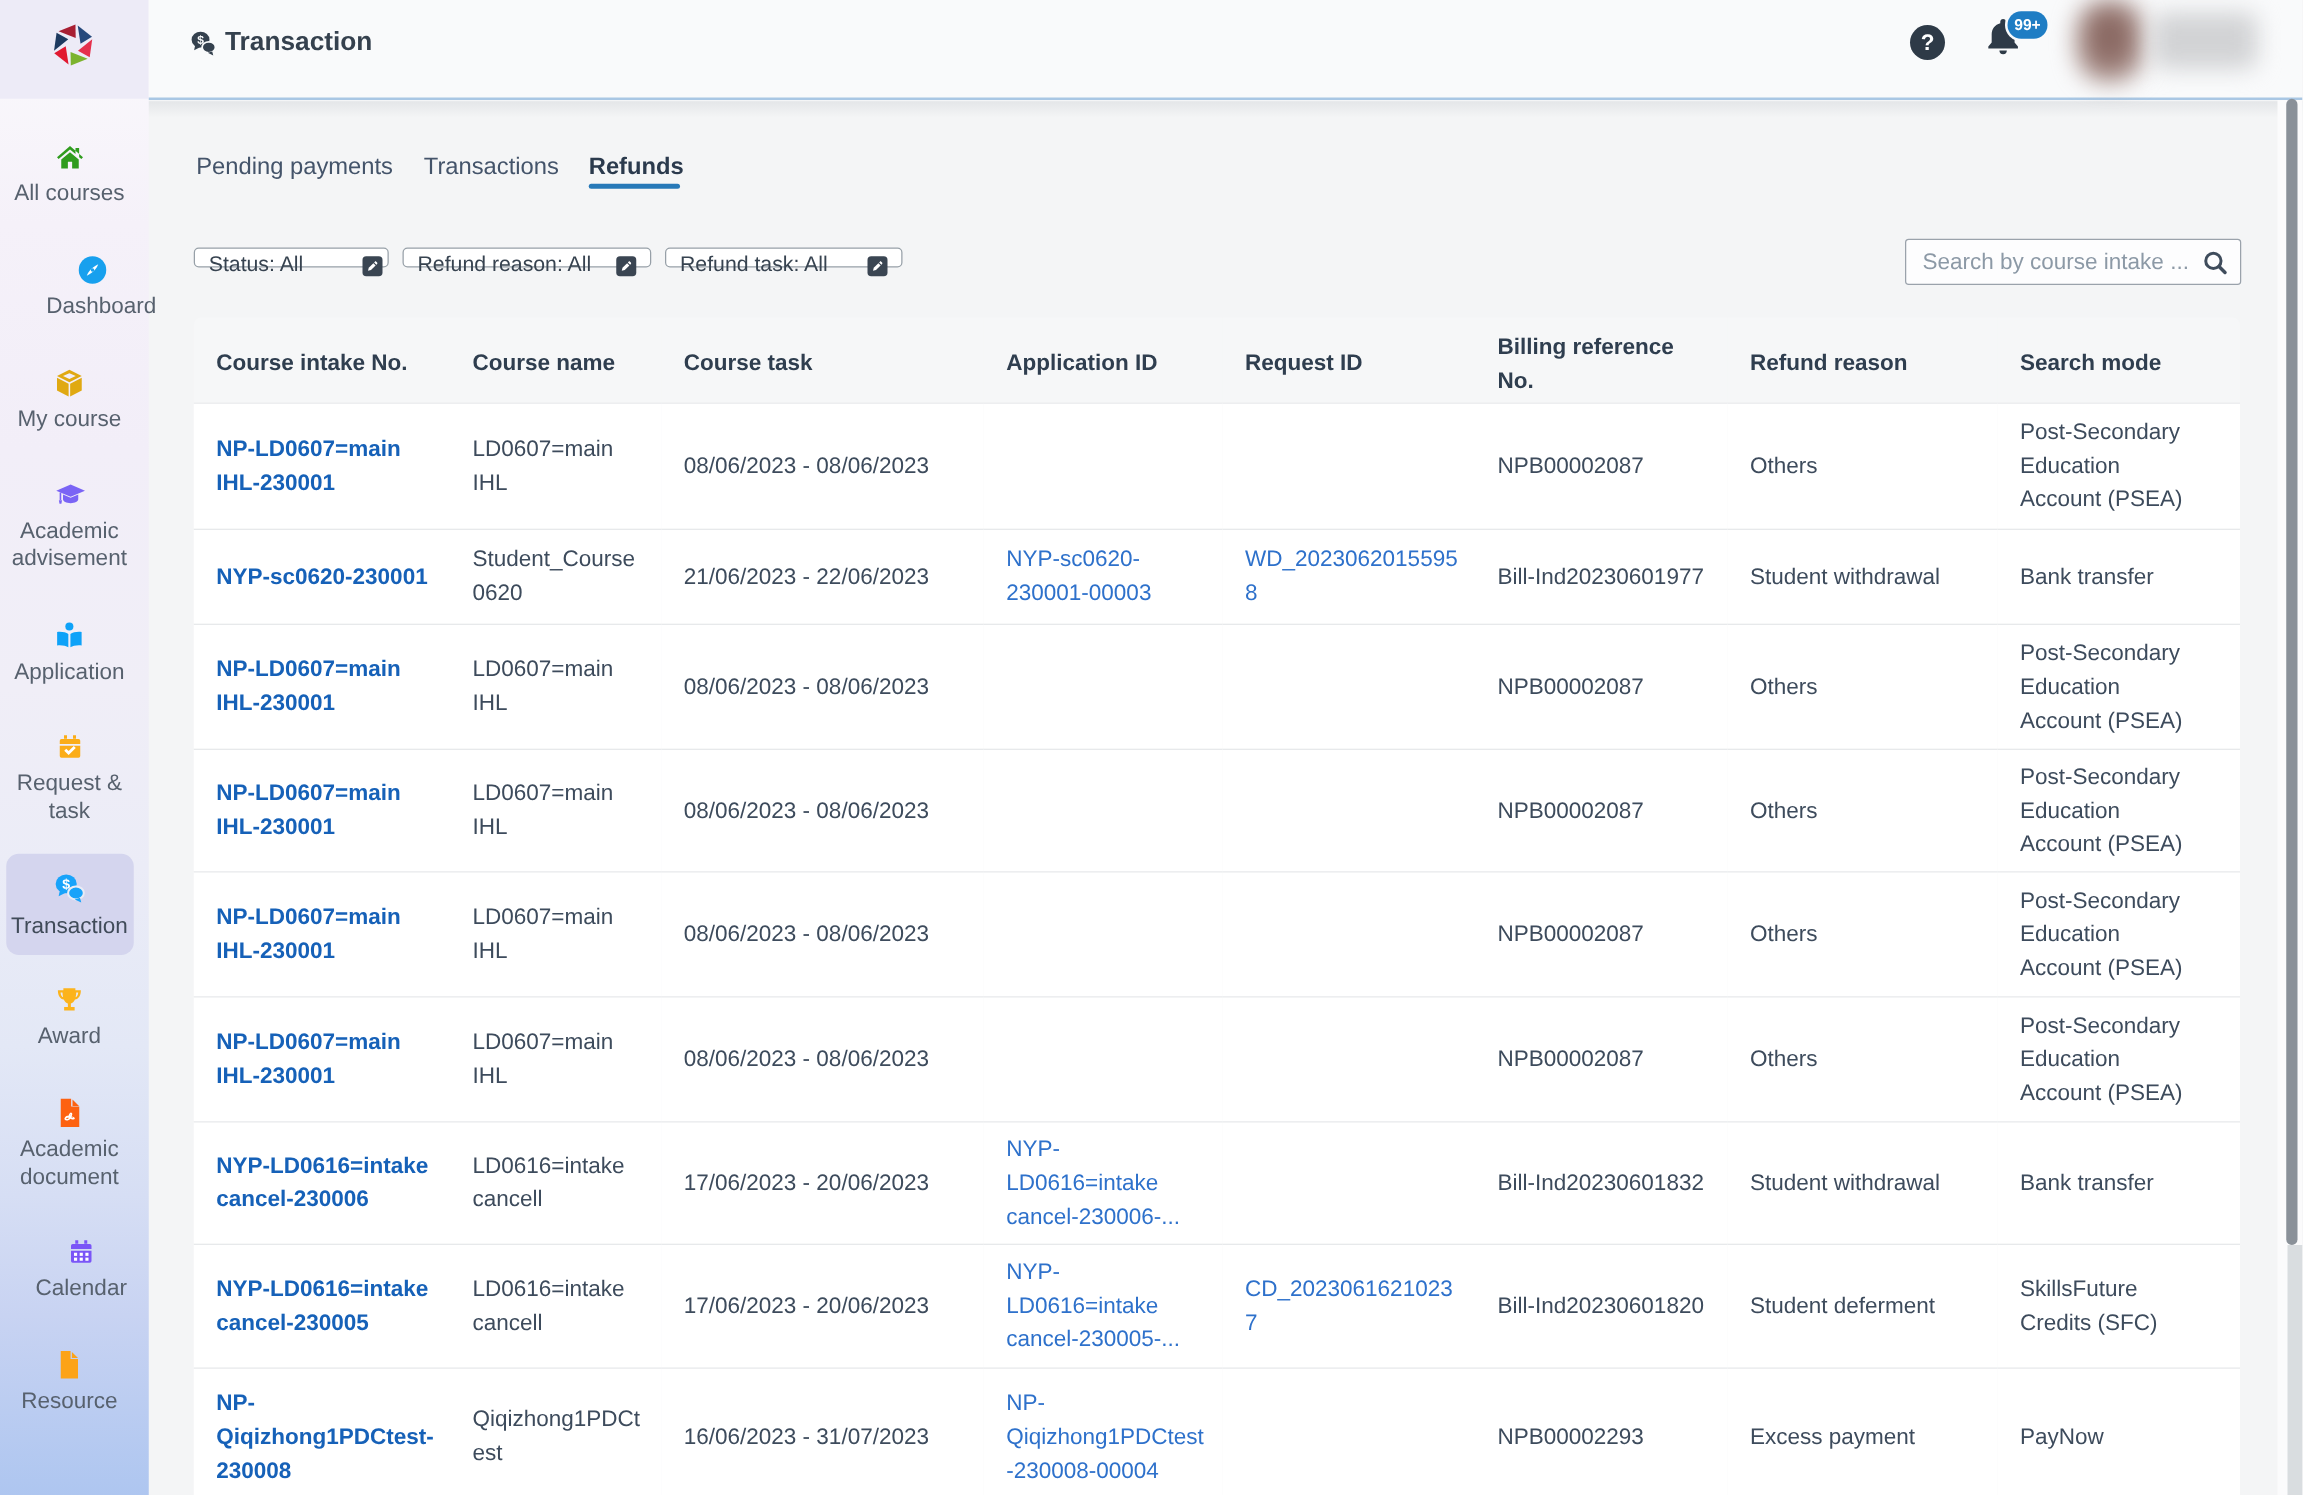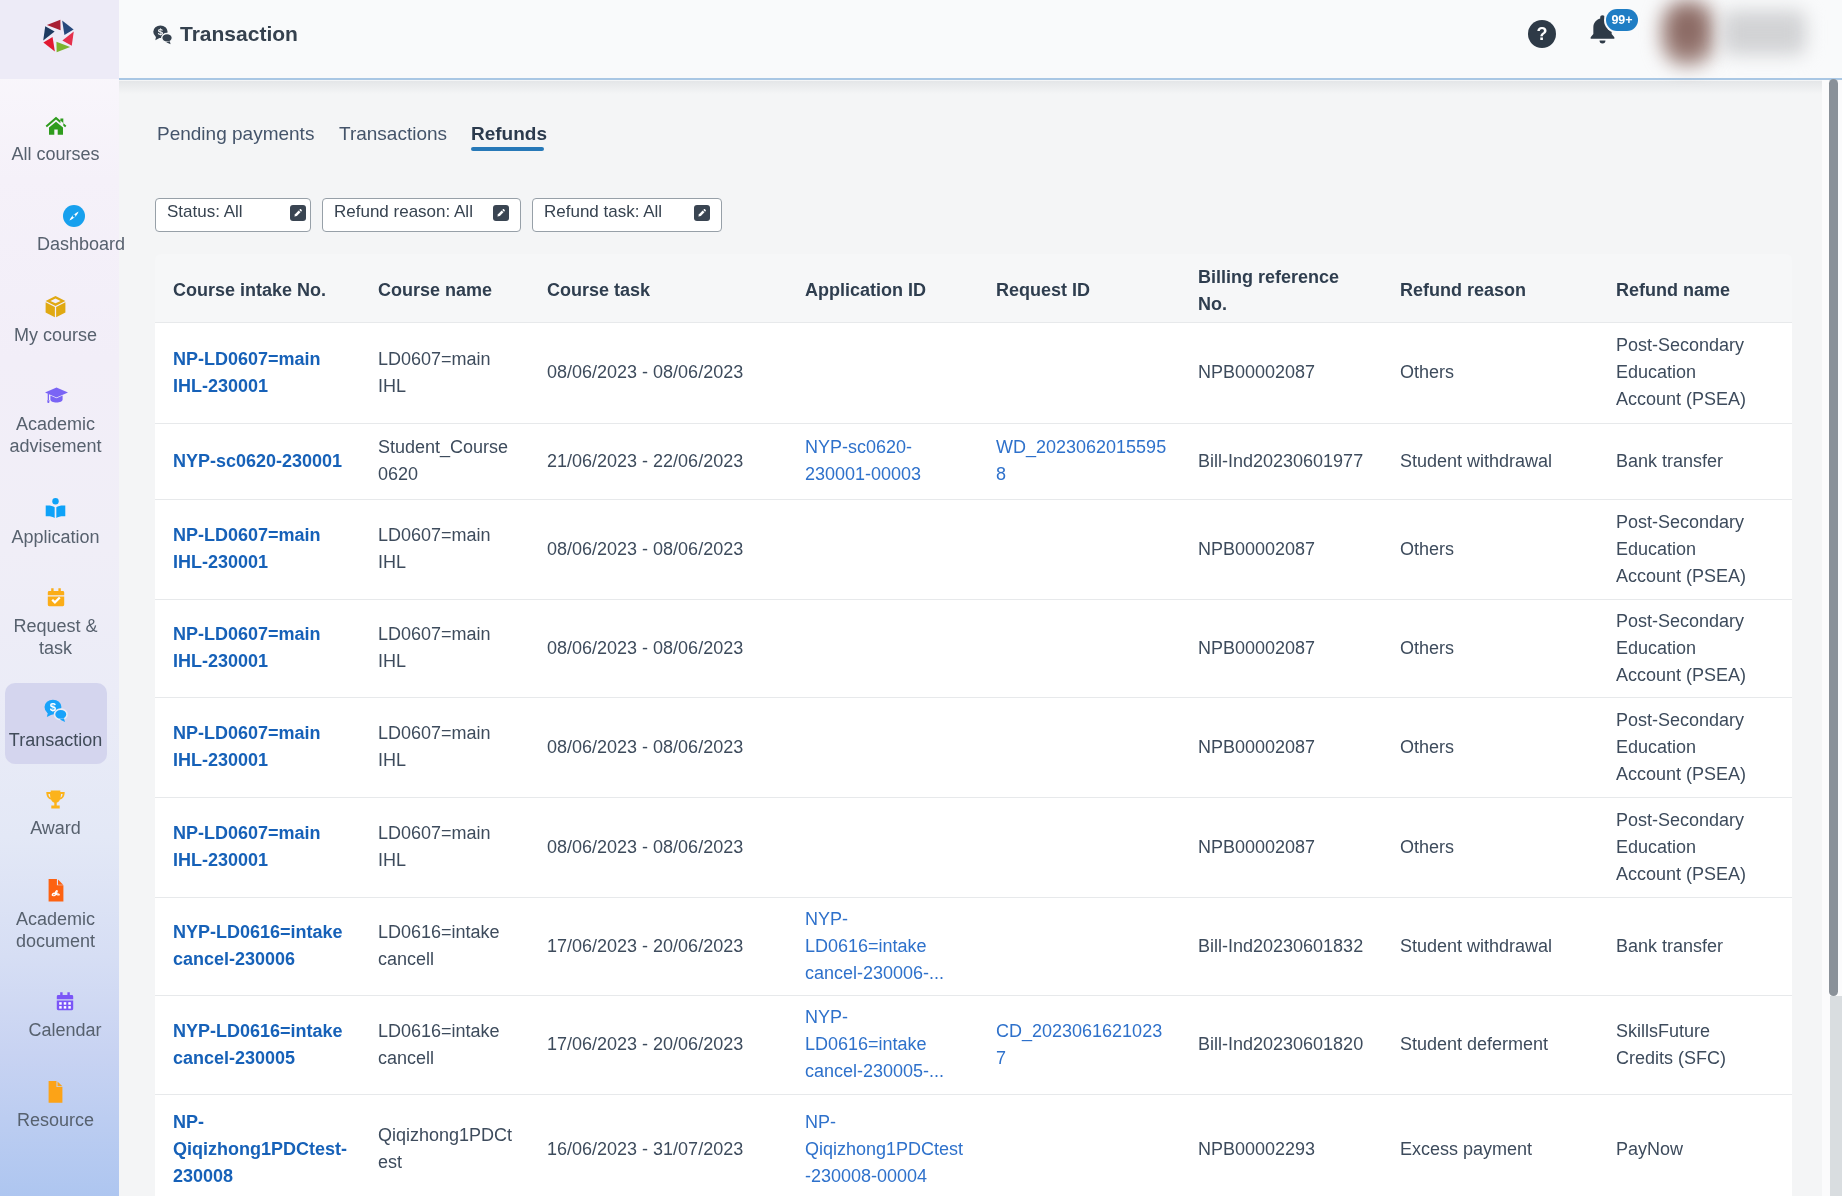--- a/index.html
+++ b/index.html
@@ -26,21 +26,21 @@
 #avatar-blur { position:absolute; left:1660px; top:0px; width:56px; height:66px; border-radius:40%; background:radial-gradient(ellipse at 50% 45%, #81605a 0%, #91706a 35%, #b49f9a 70%, #d5cfce 100%); filter:blur(9px); }
 #name-blur { position:absolute; left:1722px; top:10px; width:84px; height:45px; background:#d2d3d5; border-radius:10px; filter:blur(9px); }
 #hdr-shadow { position:absolute; left:119px; top:81px; width:1723px; height:13px; background:linear-gradient(180deg, rgba(120,130,140,0.13), rgba(120,130,140,0)); }
 
 
 .tab { position:absolute; top:123px; font-size:19px; color:#44546a; }
 #tab3 { color:#2b3a4d; font-weight:700; }
 #tab-line { position:absolute; left:471px; top:147px; width:73px; height:4px; background:#2779b8; border-radius:2px; }
 
 
-.chip { position:absolute; top:198px; height:34px; background:#fff; border:1px solid #97a0a8; border-radius:4px; font-size:17px; color:#374350; }
+.chip { position:absolute; top:198px; height:16px; background:#fff; border:1px solid #97a0a8; border-radius:4px; font-size:17px; color:#374350; }
 .chip span.lbl { position:absolute; left:11px; top:3px; }
 .chip .edit { position:absolute; top:6px; width:16px; height:16px; background:#3a4552; border-radius:3px; }
 .edit svg { position:absolute; left:3px; top:3px; }
 
 
 #search { position:absolute; left:1524px; top:191px; width:269px; height:37px; background:#fdfdfe; border:1px solid #9aa2ab; border-radius:3px; }
 #search .ph { position:absolute; left:13px; top:7px; font-size:18px; color:#8c99a6; }
 #search svg { position:absolute; right:9px; top:8px; }
 
 
@@ -218,20 +218,27 @@
   <div class="chip" style="left:532px;width:190px;">
       <span class="lbl">Refund task: All</span>
       <span class="edit" style="left:161px;">
         <svg width="10" height="10" viewBox="0 0 10 10">
           <path fill="#fff" d="M1.4 8.6 L2.0 6.2 L5.7 2.5 L7.5 4.3 L3.8 8.0 Z"></path>
           <path fill="#fff" d="M6.3 1.9 L6.9 1.3 C7.2 1.0 7.7 1.0 8.0 1.3 L8.7 2.0 C9.0 2.3 9.0 2.8 8.7 3.1 L8.1 3.7 Z"></path>
         </svg>
       </span>
     </div>
 
+  <div id="search">
+      <span class="ph">Search by course intake ...</span>
+      <svg width="21" height="21" viewBox="0 0 21 21">
+        <circle cx="8.7" cy="8.7" r="6.1" stroke="#3f4c5c" stroke-width="2.4" fill="none"></circle>
+        <line x1="13.2" y1="13.2" x2="18" y2="18" stroke="#3f4c5c" stroke-width="2.8" stroke-linecap="round"></line>
+      </svg>
+    </div>
 
   <table id="tbl">
     <colgroup>
       <col style="width:205px">
         <col style="width:169px">
         <col style="width:258px">
         <col style="width:191px">
       <col style="width:202px">
         <col style="width:202px">
         <col style="width:216px">
@@ -239,21 +246,21 @@
     </colgroup>
     <thead>
       <tr>
         <th>Course intake No.</th>
           <th>Course name</th>
           <th>Course task</th>
           <th>Application ID</th>
         <th>Request ID</th>
           <th>Billing reference<br>No.</th>
           <th>Refund reason</th>
-          <th>Refund name</th>
+          <th>Search mode</th>
       </tr>
     </thead>
     <tbody>
       <tr style="height:101px">
         <td><a class="ilink">NP-LD0607=main<br>IHL-230001</a></td>
         <td>LD0607=main<br>IHL</td>
         <td>08/06/2023 - 08/06/2023</td>
         <td></td>
           <td></td>
         <td>NPB00002087</td>

